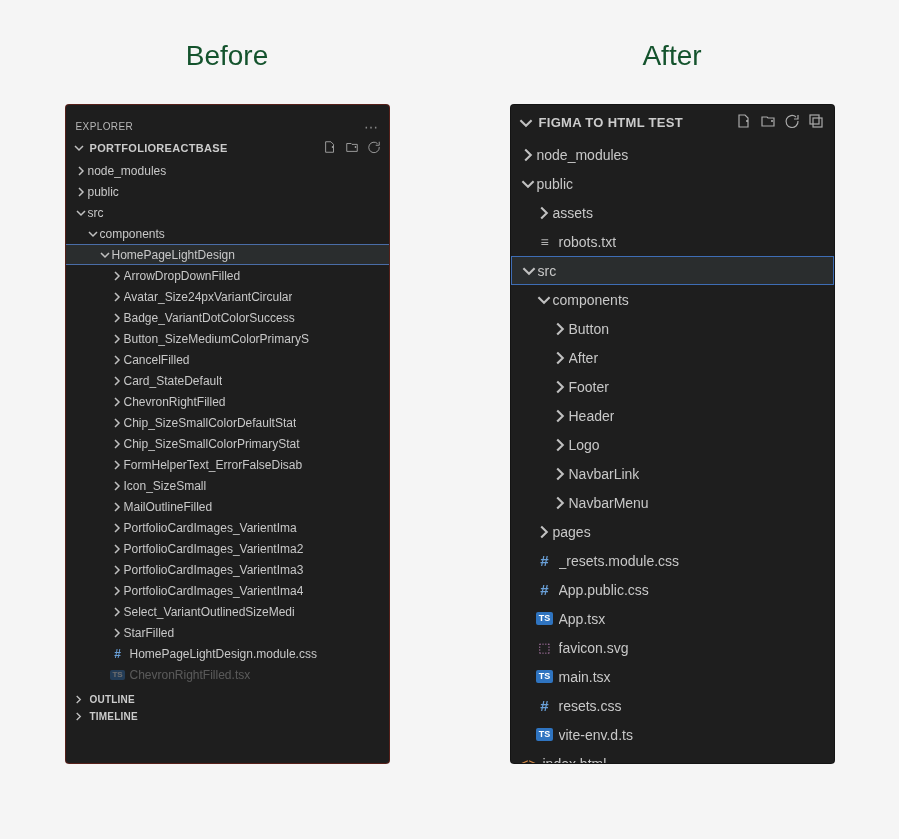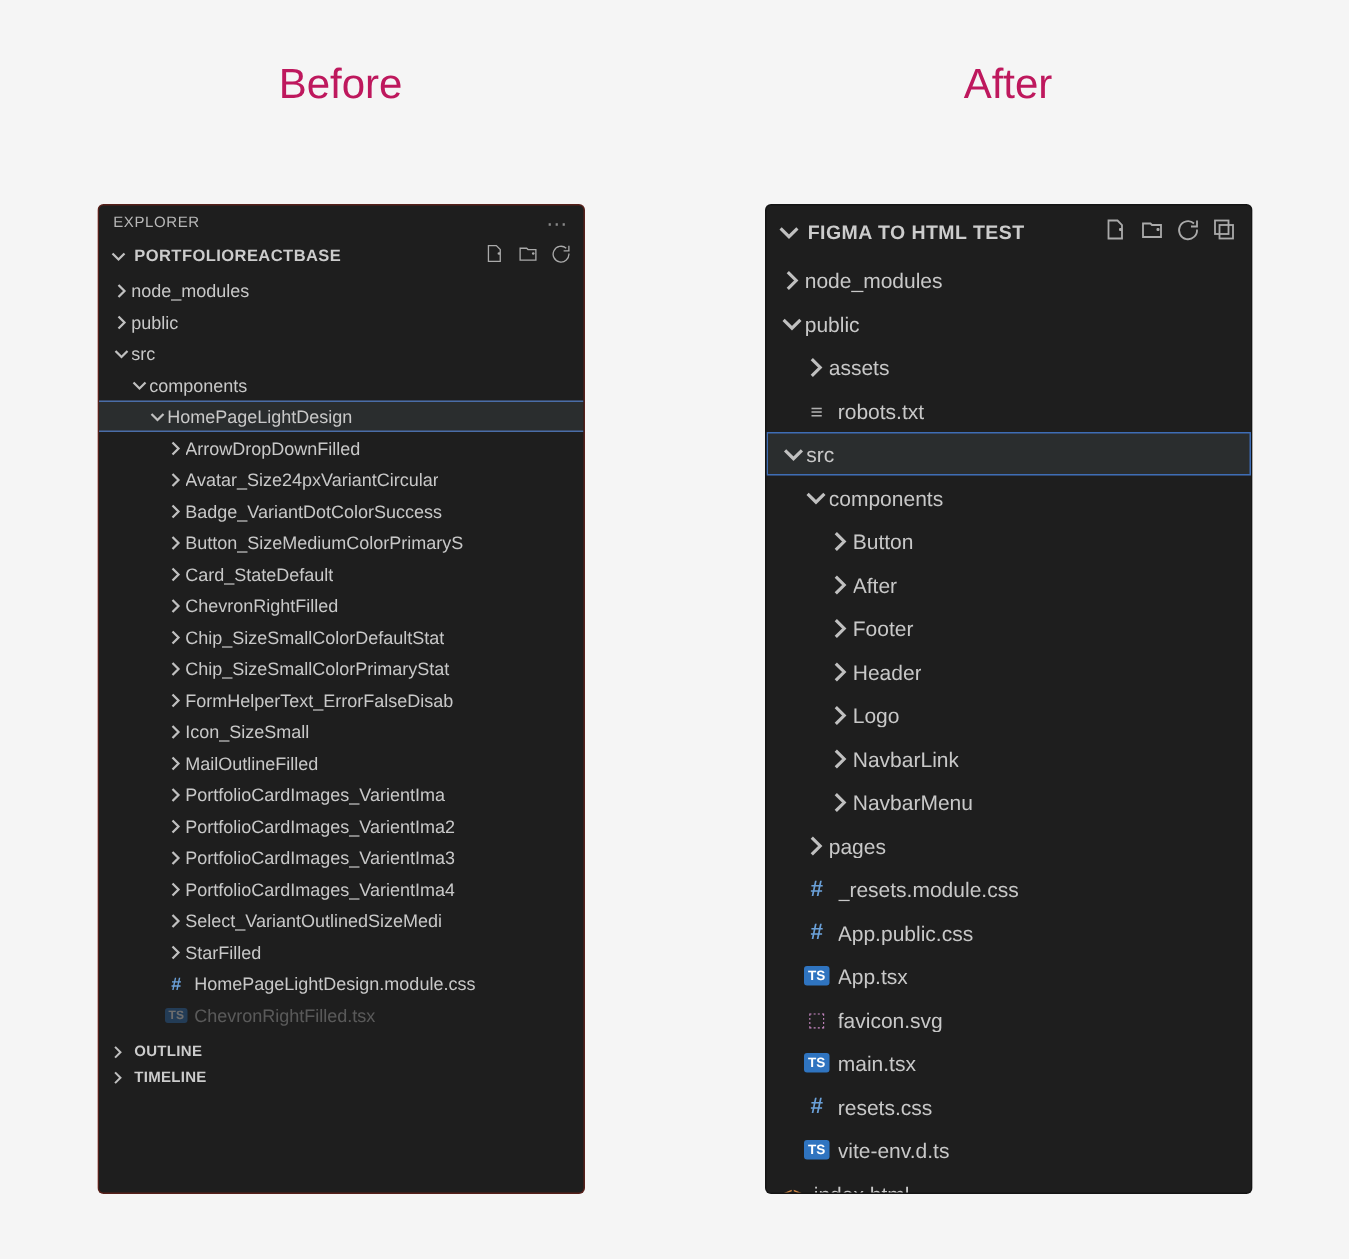--- a/index.html
+++ b/index.html
@@ -12,40 +12,40 @@
   }
   .comparison {
     display: flex;
     gap: 120px;
     justify-content: center;
   }
   .col { display: flex; flex-direction: column; align-items: center; }
   .col-title {
     font-size: 28px;
     font-weight: 500;
-    color: #be185d;
-    margin-bottom: 64px;
+    color: #14532d;
+    margin-bottom: 32px;
   }
   .panel {
     background: #1e1e1e;
     width: 325px;
     height: 660px;
     border-radius: 4px;
     color: #cccccc;
     font-size: 12px;
     overflow: hidden;
     position: relative;
   }
   .panel.before { border: 1px solid rgba(220,40,20,0.3); }
   .panel.after  { border: 1px solid rgba(0,0,0,0.3); font-size: 14px; }
   .section-header {
     display: flex;
     align-items: center;
     justify-content: space-between;
-    padding: 6px 10px 4px 10px;
+    padding: 16px 10px 4px 10px;
     color: #b8b8b8;
     font-size: 10px;
     letter-spacing: 0.4px;
   }
   .section-header .label { text-transform: uppercase; }
   .dots { color: #888; font-size: 14px; line-height: 10px; }
   .proj-header {
     display: flex; align-items: center; justify-content: space-between;
     padding: 4px 8px 4px 6px;
     font-weight: 700;
@@ -217,20 +217,29 @@
             <span class="label-text">Badge_VariantDotColorSuccess</span>
           </div>
           <div class="row">
             <span class="indent" style="width: 44px;"></span>
             <span class="chev">
               <svg viewBox="0 0 10 10">
                 <path d="M3 1 L7 5 L3 9" stroke="currentColor" fill="none" stroke-width="1.5"></path>
               </svg>
             </span>
             <span class="label-text">Button_SizeMediumColorPrimaryS</span>
+          </div>
+          <div class="row">
+            <span class="indent" style="width: 44px;"></span>
+            <span class="chev">
+              <svg viewBox="0 0 10 10">
+                <path d="M3 1 L7 5 L3 9" stroke="currentColor" fill="none" stroke-width="1.5"></path>
+              </svg>
+            </span>
+            <span class="label-text">CancelFilled</span>
           </div>
           <div class="row">
             <span class="indent" style="width: 44px;"></span>
             <span class="chev">
               <svg viewBox="0 0 10 10">
                 <path d="M3 1 L7 5 L3 9" stroke="currentColor" fill="none" stroke-width="1.5"></path>
               </svg>
             </span>
             <span class="label-text">Card_StateDefault</span>
           </div>

